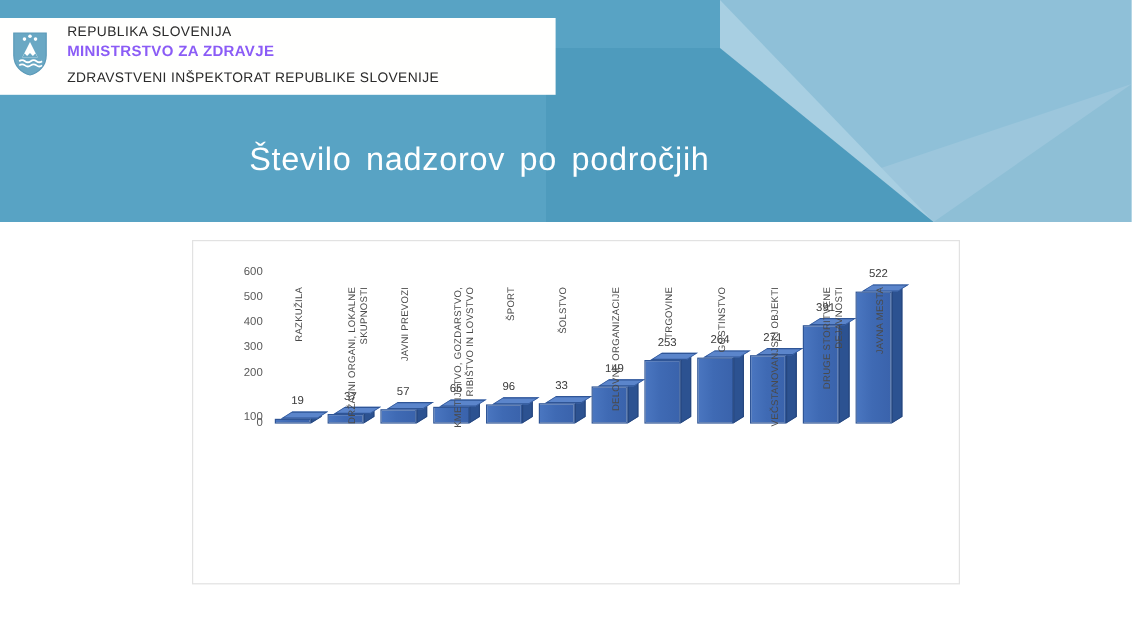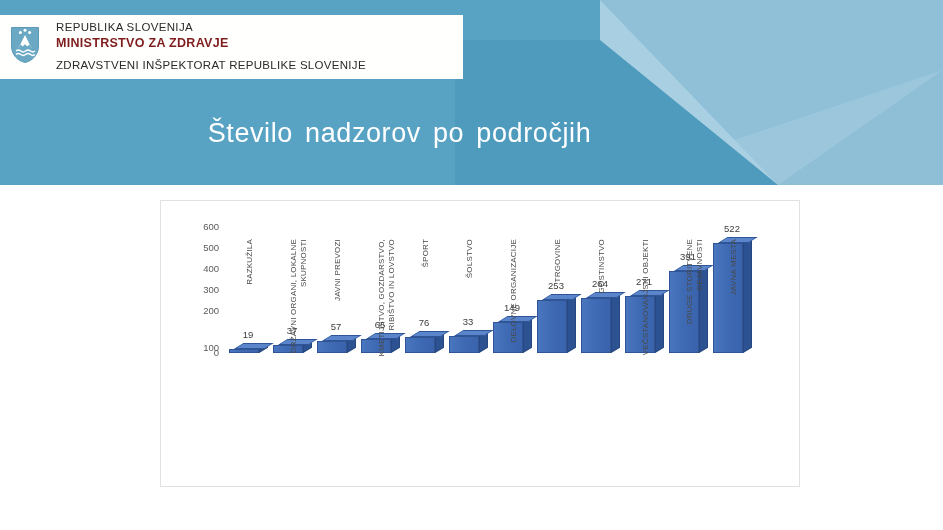--- a/index.html
+++ b/index.html
@@ -76,21 +76,21 @@
     font-size: 11.5px;
     letter-spacing: .35px;
     color: #2b2b2b;
     line-height: 15px;
     white-space: nowrap;
   }
   #line-ministrstvo {
     font-size: 12.5px;
     font-weight: bold;
     letter-spacing: .3px;
-    color: #7f1d1d;
+    color: #8b5cf6;
     line-height: 16px;
     white-space: nowrap;
   }
   #line-inspektorat {
     font-size: 11.5px;
     letter-spacing: .3px;
     color: #2b2b2b;
     line-height: 15px;
     margin-top: 7px;
     white-space: nowrap;
@@ -283,21 +283,21 @@
             <div class="bar-top" style="bottom: 13.65px; left: 5px;"></div>
           </div>
           <div class="bar-value" style="bottom: 22.65px;">65</div>
         </div>
         <div class="bar-slot" style="left: 244px; bottom: 135px;">
           <div class="bar-wrap" style="height: 15.96px;">
             <div class="bar-front" style="height: 15.96px;"></div>
             <div class="bar-side" style="height: 15.96px; bottom: 0px;"></div>
             <div class="bar-top" style="bottom: 15.96px; left: 5px;"></div>
           </div>
-          <div class="bar-value" style="bottom: 24.96px;">76</div>
+          <div class="bar-value" style="bottom: 24.96px;">96</div>
         </div>
         <div class="bar-slot" style="left: 288px; bottom: 135px;">
           <div class="bar-wrap" style="height: 16.59px;">
             <div class="bar-front" style="height: 16.59px;"></div>
             <div class="bar-side" style="height: 16.59px; bottom: 0px;"></div>
             <div class="bar-top" style="bottom: 16.59px; left: 5px;"></div>
           </div>
           <div class="bar-value" style="bottom: 25.59px;">33</div>
         </div>
         <div class="bar-slot" style="left: 332px; bottom: 135px;">

